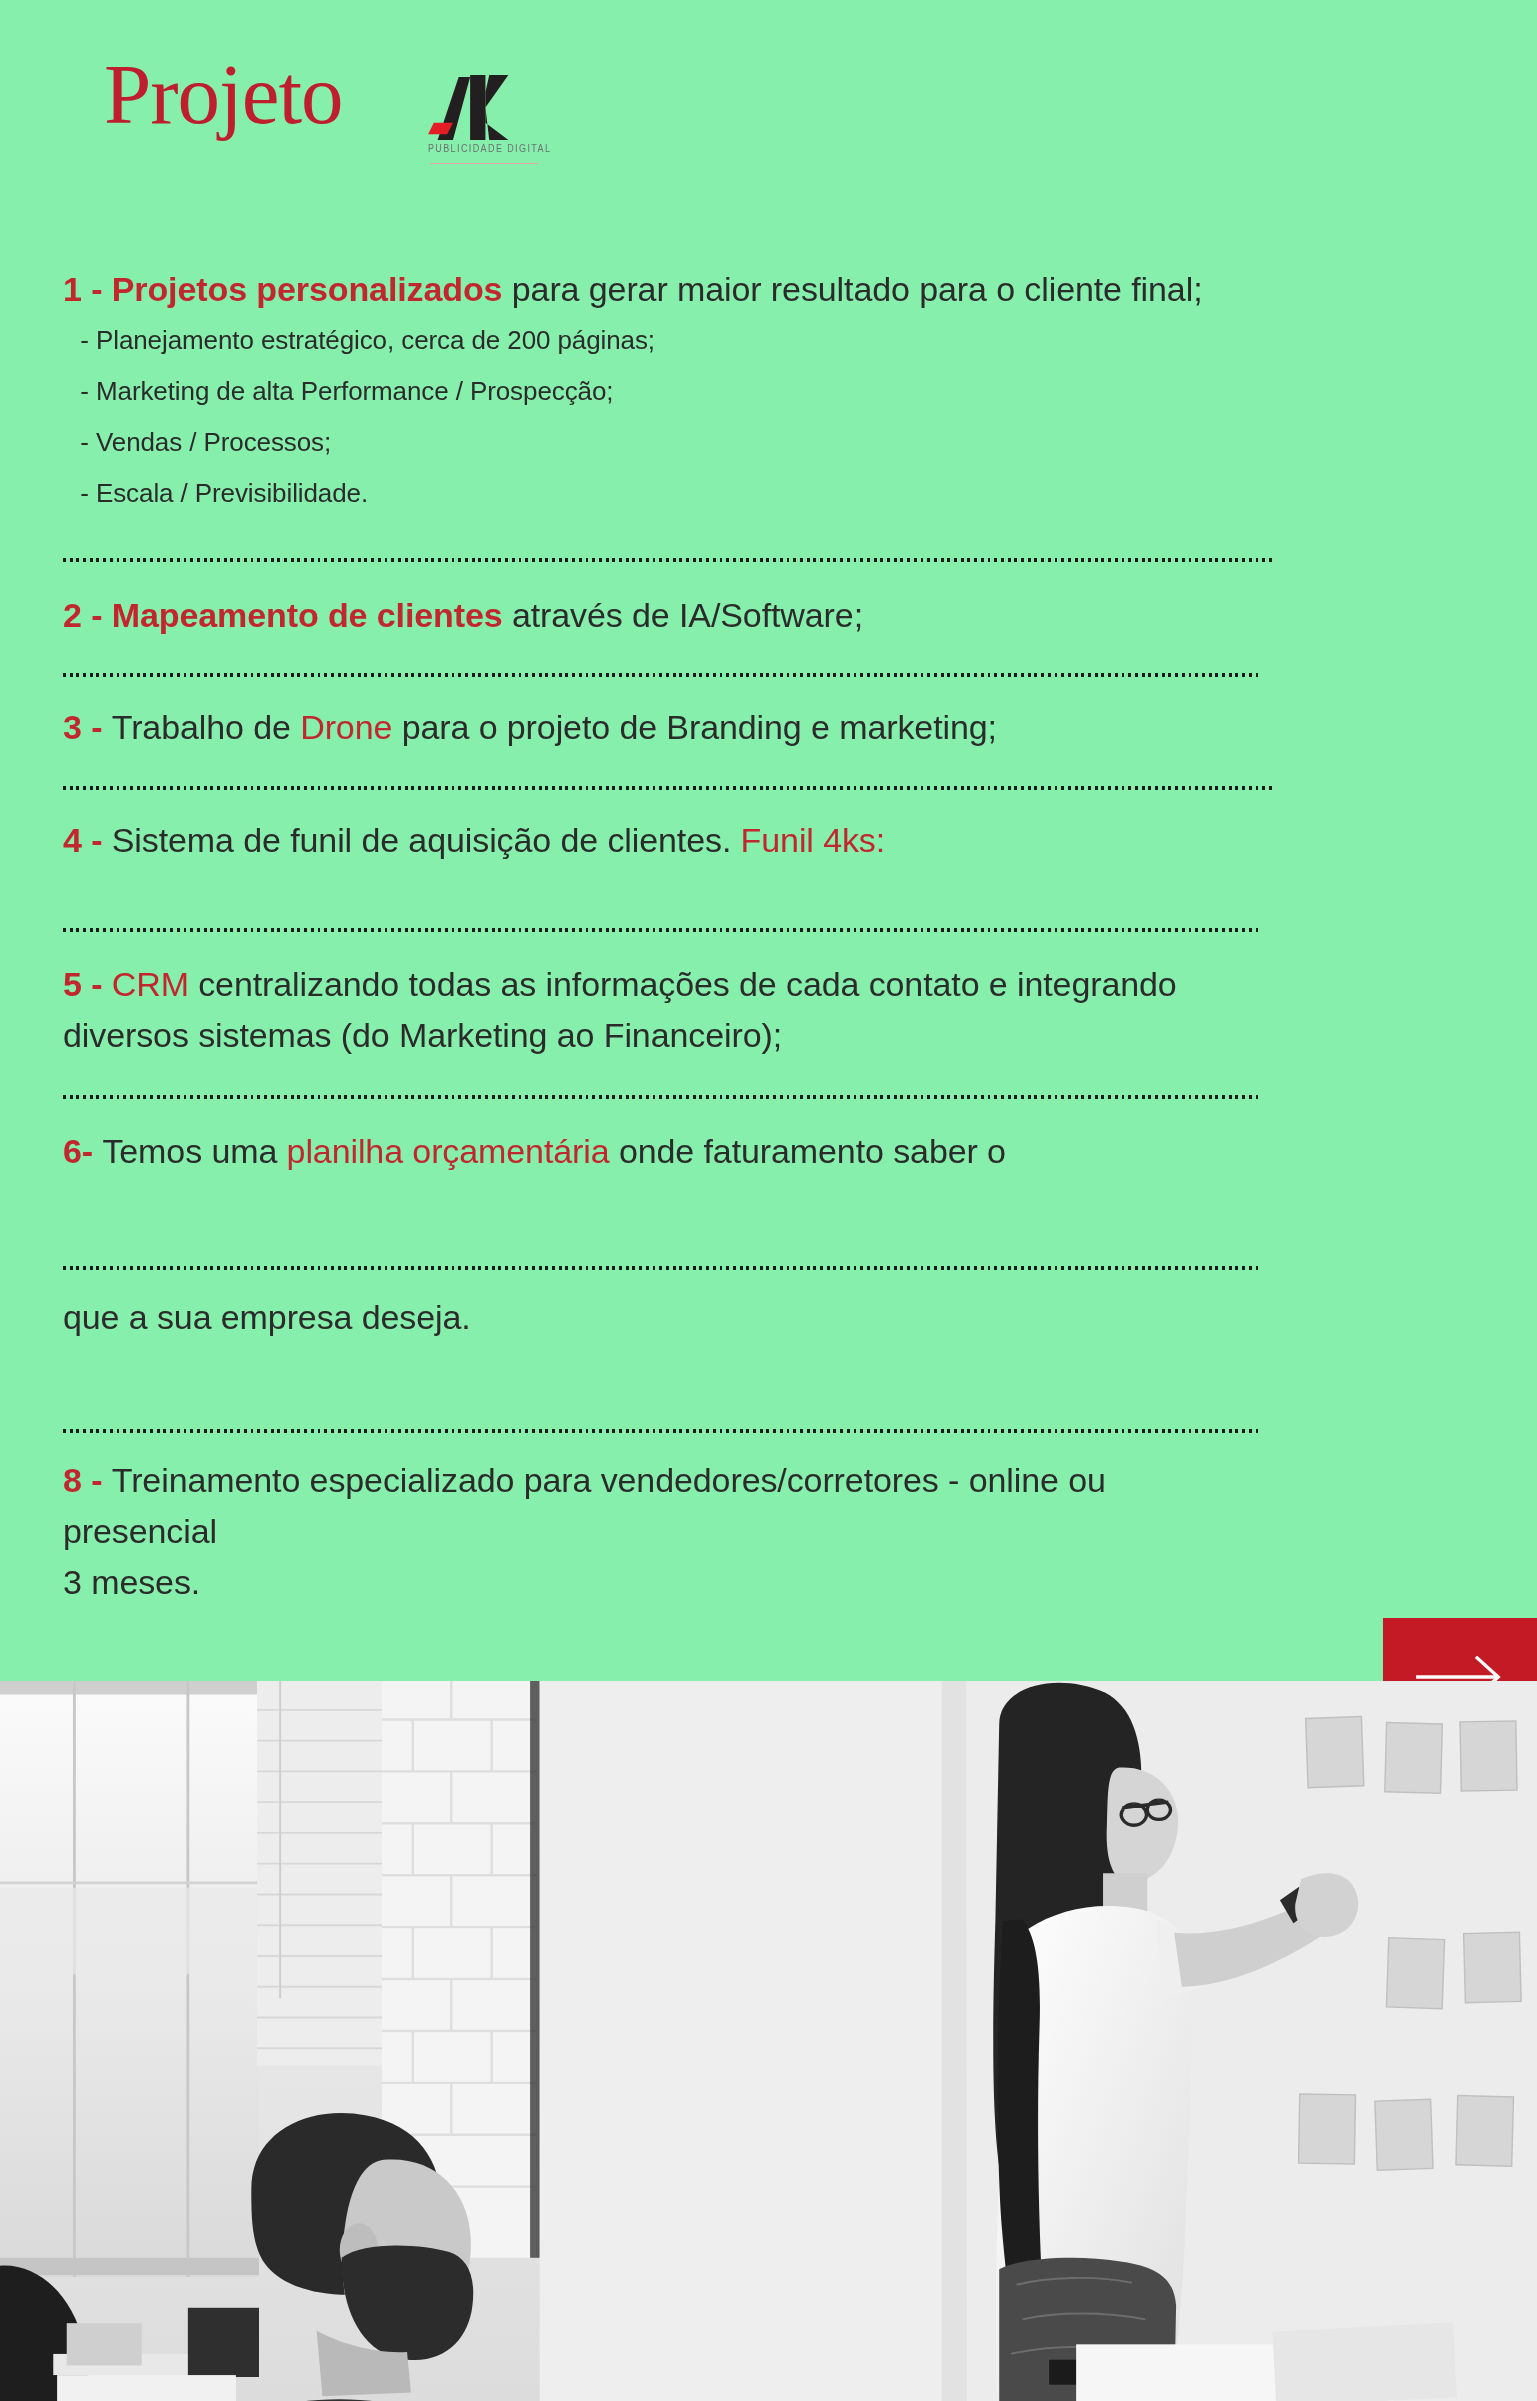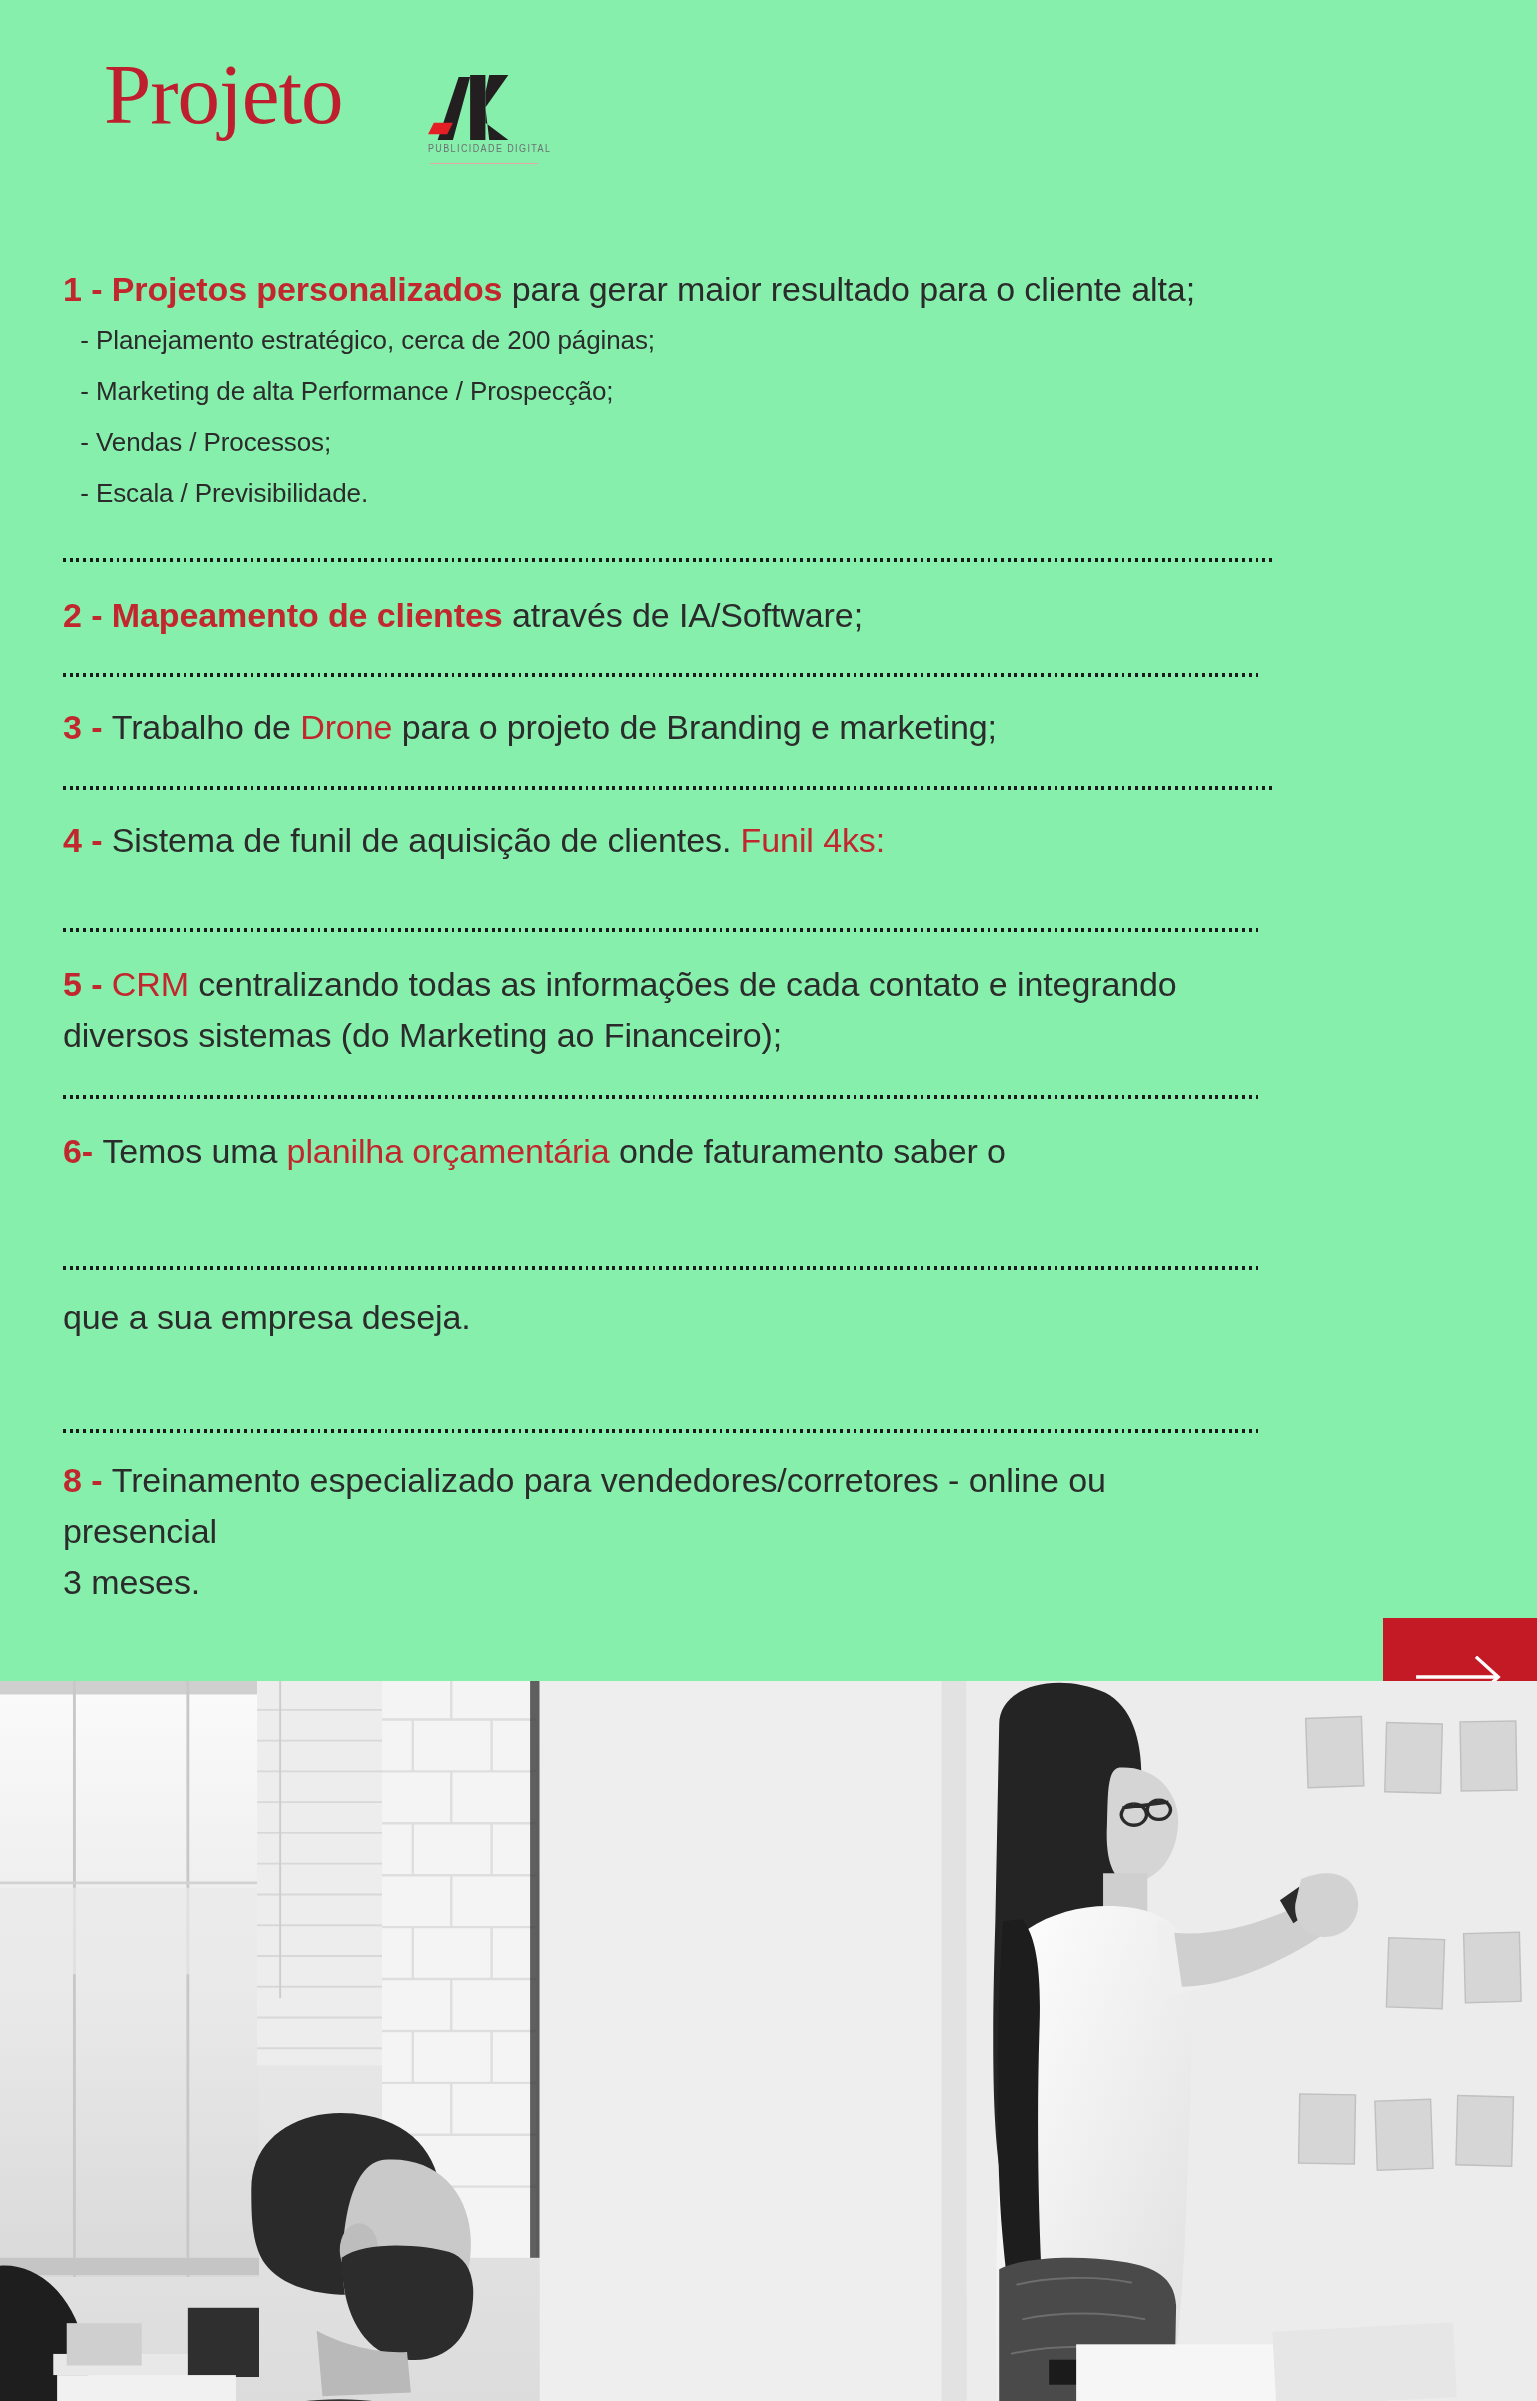--- a/index.html
+++ b/index.html
@@ -96,21 +96,21 @@
         </svg>
       </div>
       <div class="logo-tag">PUBLICIDADE DIGITAL</div>
       <div class="logo-rule"></div>
     </div>
   </div>
 
   <div class="content">
 
     <div class="item" style="top:264px">
-      <div class="line"><span class="red-b">1 - </span><span class="red-b">Projetos personalizados</span><span> para gerar maior resultado para o cliente alta;</span></div>
+      <div class="line"><span class="red-b">1 - </span><span class="red-b">Projetos personalizados</span><span> para gerar maior resultado para o cliente final;</span></div>
       <div class="sub">- Planejamento estratégico, cerca de 200 páginas;</div>
       <div class="sub">- Marketing de alta Performance / Prospecção;</div>
       <div class="sub">- Vendas / Processos;</div>
       <div class="sub">- Escala / Previsibilidade.</div>
     </div>
     <div class="sep" style="top:558px;width:1212px"></div>
 
     <div class="item" style="top:590px">
       <div class="line"><span class="red-b">2 - </span><span class="red-b">Mapeamento de clientes</span><span> através de IA/Software;</span></div>
     </div>

